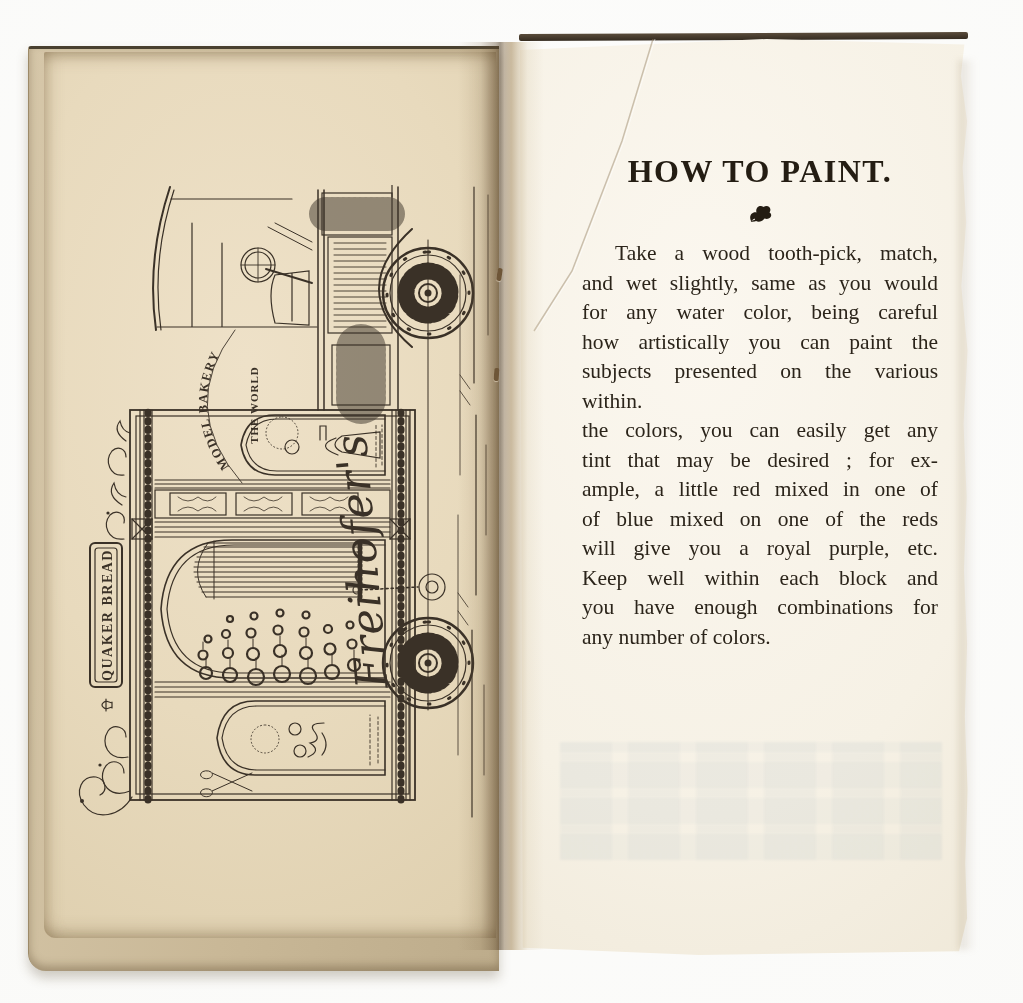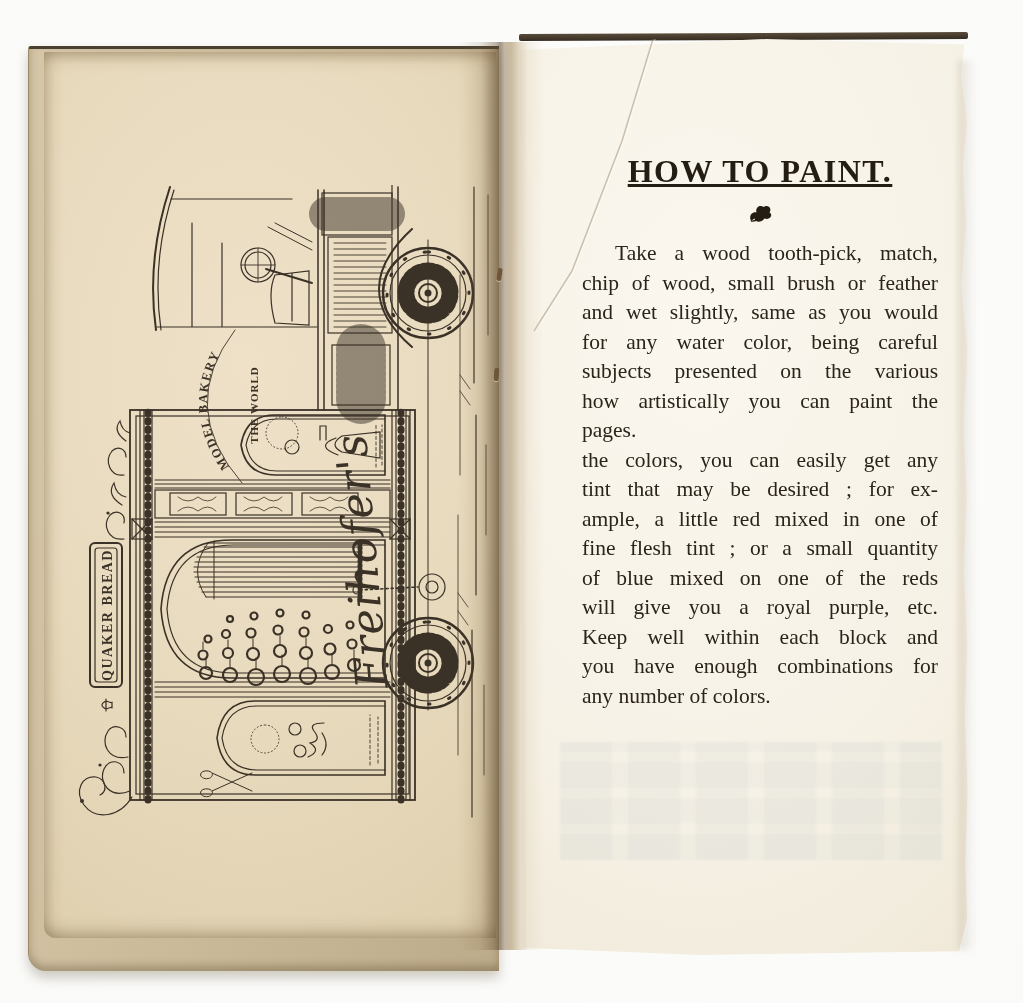--- a/index.html
+++ b/index.html
@@ -63,21 +63,21 @@
     left:560px;top:742px;width:382px;height:118px;opacity:.45;filter:blur(1px);
     background:
       repeating-linear-gradient(90deg, rgba(125,152,168,.13) 0 52px, rgba(125,152,168,0) 52px 68px),
       repeating-linear-gradient(0deg, rgba(125,152,168,.11) 0 26px, rgba(125,152,168,0) 26px 36px);
   }
 
   
   #rp-content{left:582px;top:152px;width:356px;color:#2b241a;}
   #rp-title{
     font-size:32px;font-weight:bold;letter-spacing:1.5px;text-align:center;
-    line-height:38px;color:#241d13;text-decoration:underline;
+    line-height:38px;color:#241d13;
   }
   #rp-fleuron{display:block;margin:13px auto 0;width:27px;height:21px;}
   #rp-body{margin-top:15px;font-size:21.5px;line-height:29.5px;}
   .tl{text-align:justify;text-align-last:justify;white-space:nowrap;}
   .tl-last{text-align:left;text-align-last:left;}
   .ind{text-indent:33px;}
 
   
   #wagon-svg{color:#3a3127;}
   #wagon-svg *{vector-effect:none;}
@@ -281,31 +281,29 @@
 <div id="rp-content" class="abs">
   <div id="rp-title">HOW TO PAINT.</div>
 
   <svg id="rp-fleuron" viewBox="0 0 27 21">
     <path fill="#241d13" d="M4,18 C1.5,13 5,8.5 9.5,9.5 C8,4.5 13,1 16.5,4 C20.5,1 25.5,5 22.5,9.5 C26.5,12 23,17.5 17.5,15.5 C15,19.5 8.5,20 7.5,15.5 Z"></path>
     <path fill="none" stroke="#241d13" stroke-width="1.4" d="M4,18 C8,18.5 11,16.5 13,13.5"></path>
   </svg>
 
   <div id="rp-body">
     <div class="tl ind">Take a wood tooth-pick, match,</div>
-    <div class="tl">chip of wood, small brush or feather</div>
     <div class="tl">and wet slightly, same as you would</div>
     <div class="tl">for any water color, being careful</div>
+    <div class="tl">how artistically you can paint the</div>
     <div class="tl">subjects presented on the various</div>
-    <div class="tl">how artistically you can paint the</div>
-    <div class="tl tl-last">pages.</div>
+    <div class="tl tl-last">within.</div>
 
     <div class="tl">the colors, you can easily get any</div>
     <div class="tl">tint that may be desired ; for ex-</div>
     <div class="tl">ample, a little red mixed in one of</div>
-    <div class="tl">fine flesh tint ; or a small quantity</div>
     <div class="tl">of blue mixed on one of the reds</div>
     <div class="tl">will give you a royal purple, etc.</div>
     <div class="tl">Keep well within each block and</div>
     <div class="tl">you have enough combinations for</div>
     <div class="tl tl-last">any number of colors.</div>
   </div>
 </div>
 
 <div id="gutter" class="abs"></div>
 <div id="stitch-1" class="abs stitch"></div>

